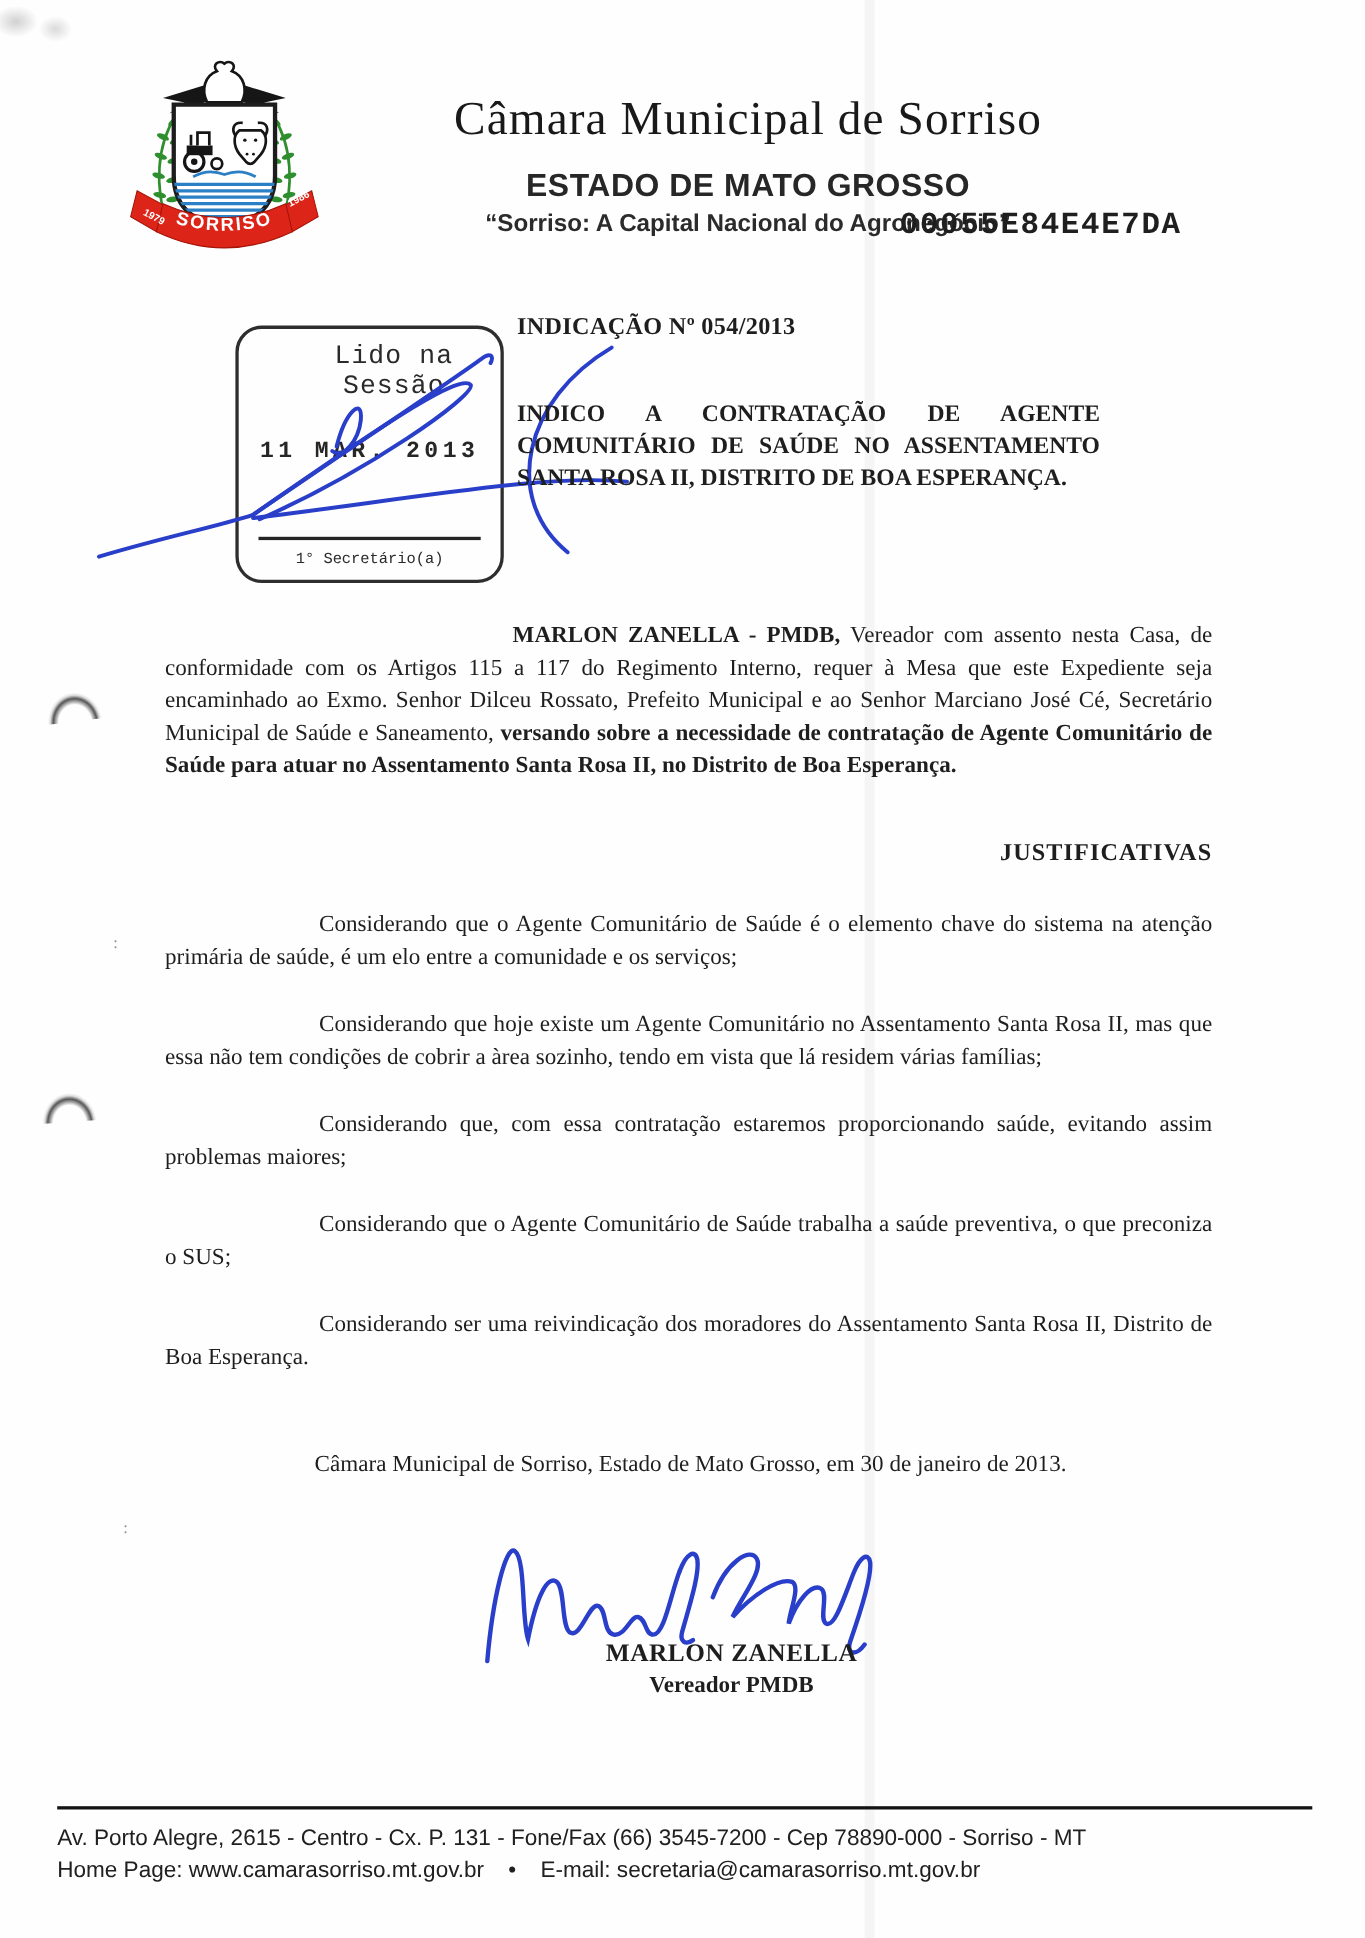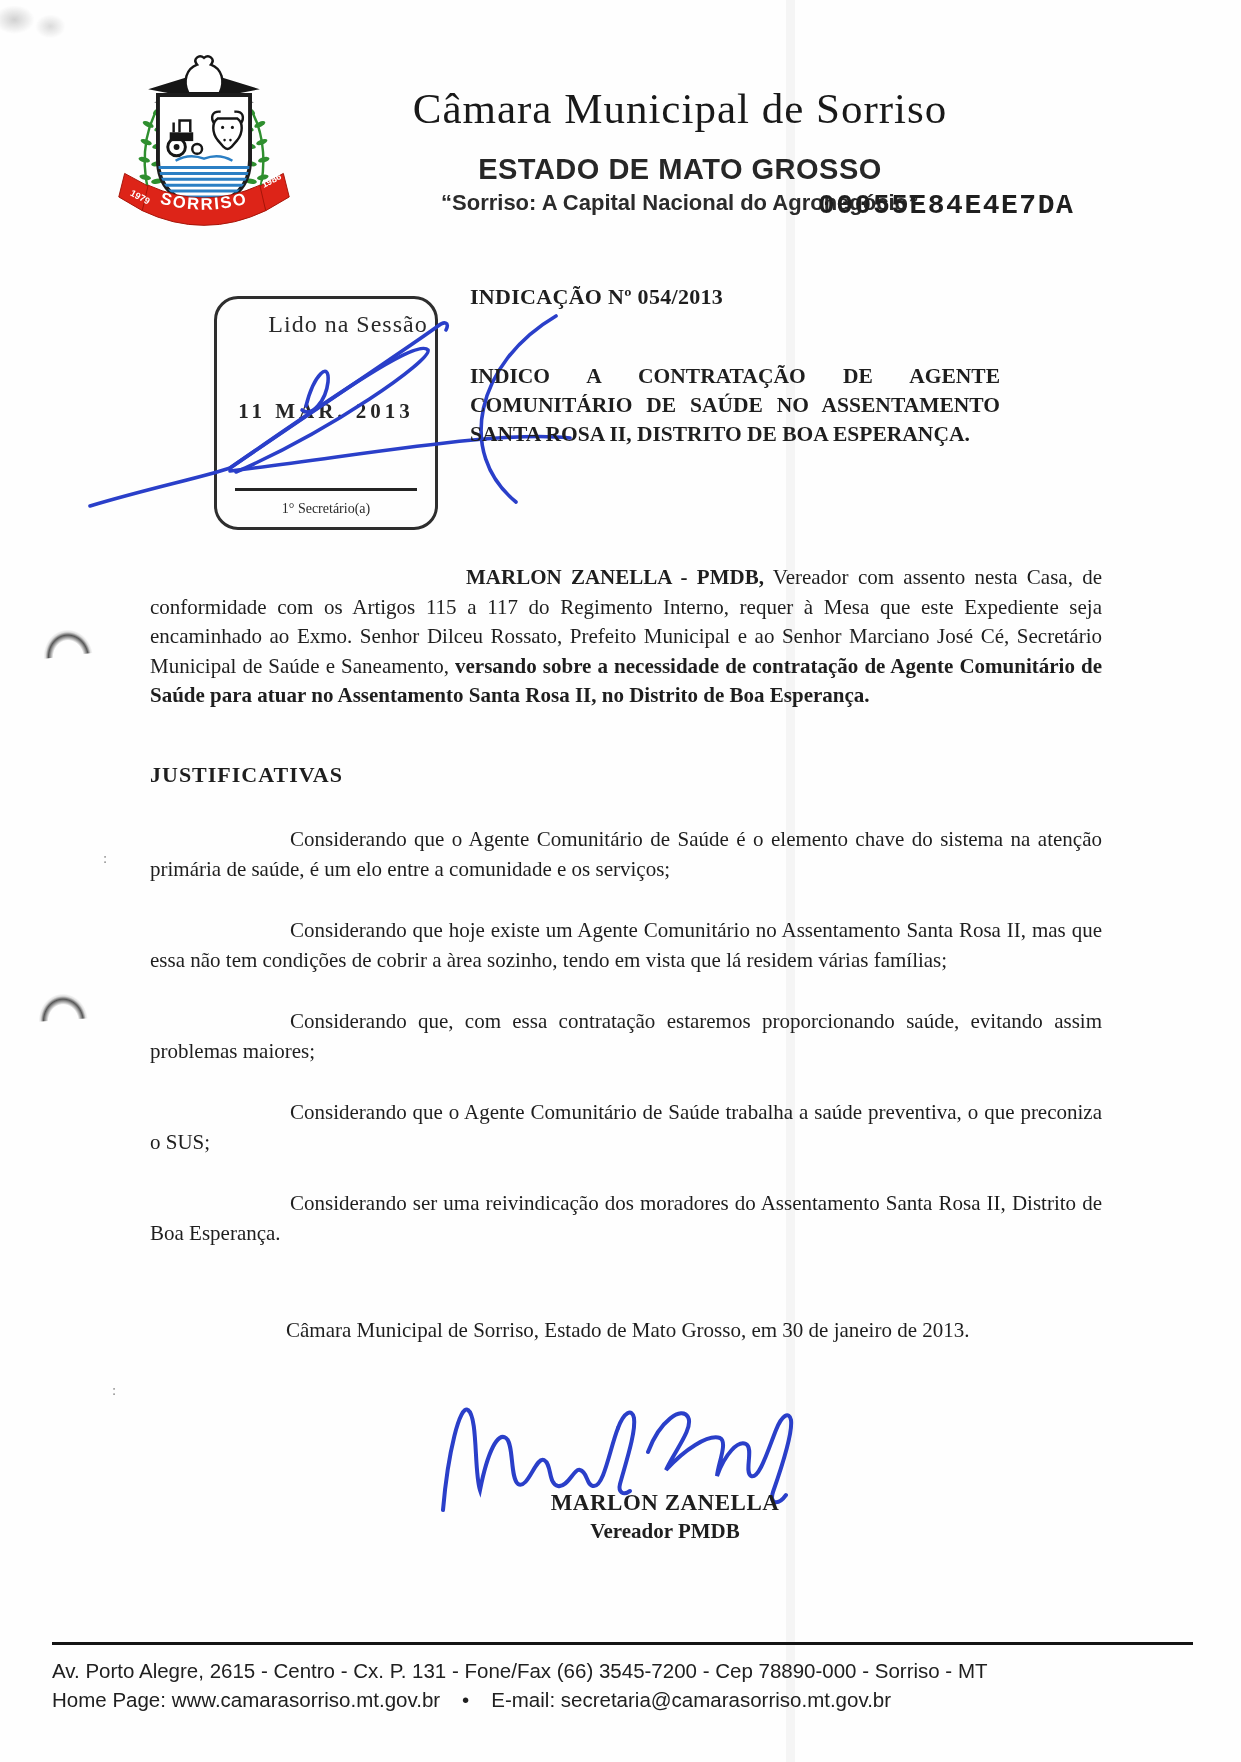--- a/index.html
+++ b/index.html
@@ -10,34 +10,34 @@
   }
   
   .logo{position:absolute;left:114px;top:50px;width:180px;height:192px;}
   .header{position:absolute;left:320px;top:84px;width:720px;text-align:center;}
   .hdr-title{font-family:"Liberation Serif",serif;font-size:43px;color:#191919;letter-spacing:1px;white-space:nowrap;}
   .hdr-sub{font-family:"Liberation Sans",sans-serif;font-weight:bold;font-size:29px;color:#272727;margin-top:20px;letter-spacing:.5px;}
   .hdr-slogan{font-family:"Liberation Sans",sans-serif;font-weight:bold;font-size:22px;color:#2b2b2b;margin-top:4px;}
   .code-overlay{position:absolute;left:818px;top:190px;font-family:Liberation Mono, monospace;font-weight:bold;
     font-size:28px;letter-spacing:1.5px;color:#1f1f1f;white-space:nowrap;text-align:right;}
   
-  .stamp{position:absolute;left:214px;top:296px;width:224px;height:234px;border:3px solid #2e2e2e;border-radius:24px;
-    font-family:Liberation Serif, serif;box-sizing:border-box;padding-left:44px;}
+  .stamp{position:absolute;left:214px;top:296px;width:244px;height:234px;border:3px solid #2e2e2e;border-radius:24px;
+    font-family:Liberation Mono, monospace;box-sizing:border-box;padding-left:44px;}
   .stamp-title{text-align:center;margin-top:12px;font-size:24px;color:#2a2a2a;letter-spacing:1px;}
   .stamp-date{position:absolute;top:100px;left:0;right:0;text-align:center;font-weight:bold;font-size:21px;
     letter-spacing:4px;color:#262626;}
   .stamp-line{position:absolute;left:18px;right:18px;bottom:36px;border-top:3px solid #242424;}
   .stamp-secretary{position:absolute;bottom:10px;left:0;right:0;text-align:center;font-size:14px;color:#2a2a2a;}
   .pen{position:absolute;pointer-events:none;}
   
   .doc-number{position:absolute;left:470px;top:284px;font-weight:bold;font-size:22px;letter-spacing:.3px;}
   .subject{position:absolute;left:470px;top:362px;width:530px;font-weight:bold;font-size:21.5px;line-height:29px;text-align:justify;}
   .body-para{position:absolute;left:150px;top:524px;width:952px;font-size:21px;line-height:29.5px;text-align:justify;text-indent:316px;margin-top:39px;}
   .b{font-weight:bold;}
-  .just-title{position:absolute;left:150px;top:762px;width:952px;text-align:left;font-weight:bold;font-size:22px;letter-spacing:1px;}
+  .just-title{position:absolute;left:150px;top:762px;width:952px;text-align:right;font-weight:bold;font-size:22px;letter-spacing:1px;}
   .justifications{position:absolute;left:150px;top:824px;width:952px;font-size:21px;line-height:30px;text-align:justify;}
   .justifications p{margin:0 0 31px 0;text-indent:140px;}
   .closing{position:absolute;left:140px;top:1318px;width:952px;font-size:21px;text-indent:146px;}
   .sig-bottom{position:absolute;left:428px;top:1390px;width:380px;height:135px;}
   .signer{position:absolute;left:465px;top:1490px;width:400px;text-align:center;}
   .signer-name{font-weight:bold;font-size:23px;letter-spacing:.5px;}
   .signer-role{font-weight:bold;font-size:21px;margin-top:3px;}
   
   .footer-rule{position:absolute;left:52px;right:48px;top:1642px;border-top:3px solid #141414;}
   .footer{position:absolute;left:52px;right:48px;top:1656px;text-align:left;

